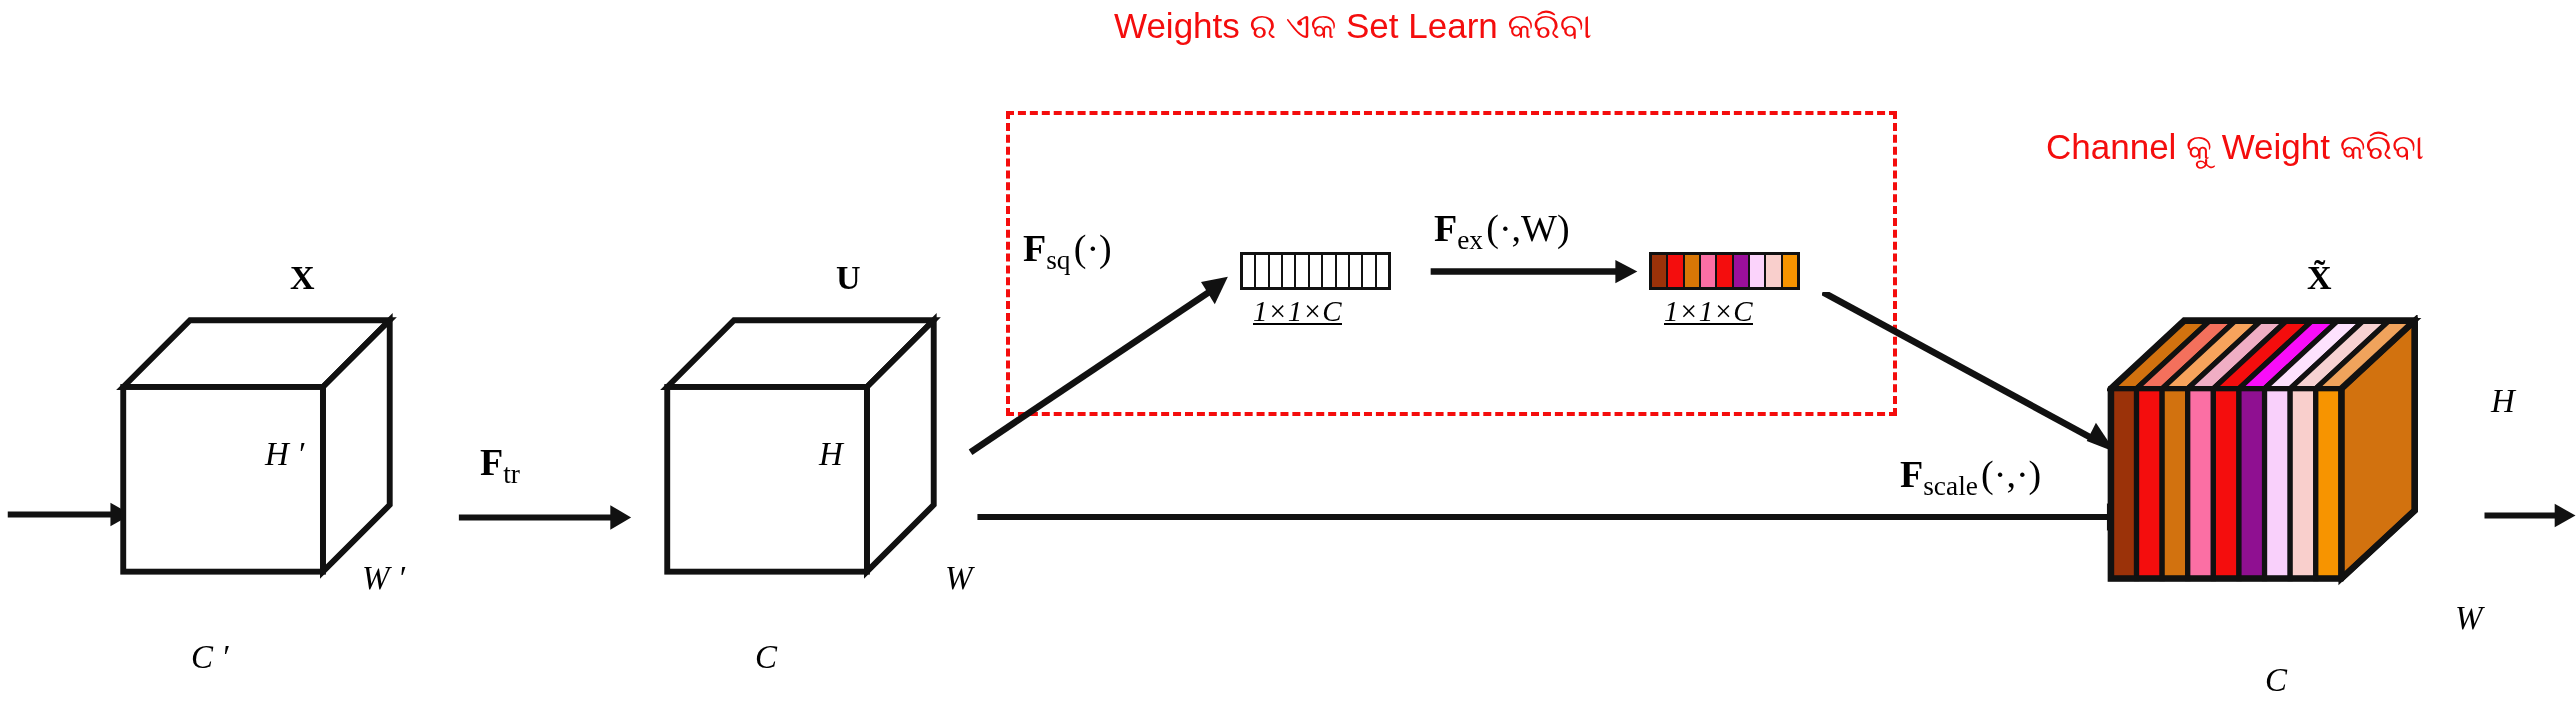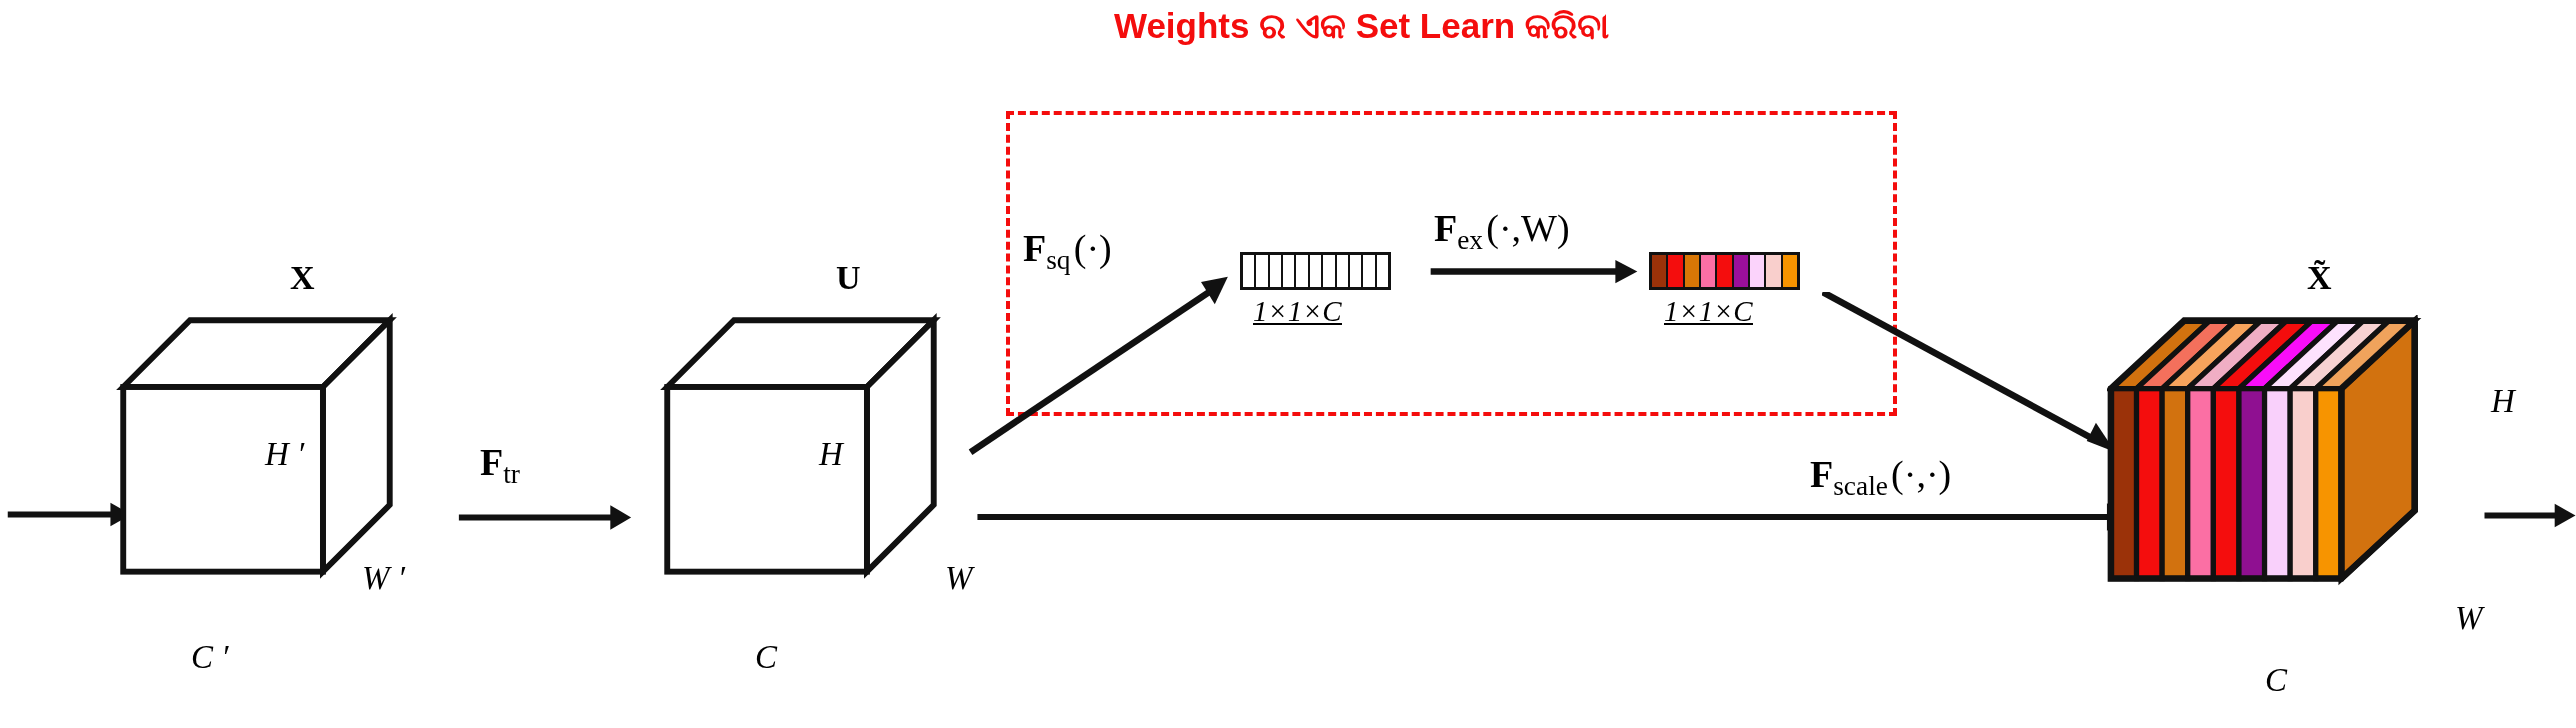--- a/index.html
+++ b/index.html
@@ -1,21 +1,21 @@
 <!DOCTYPE html>
 <html style="font-size:10.5px"><head>
 <meta charset="utf-8">
 <style>
   html,body{margin:0;padding:0;background:#fff;}
   body{width:2576px;height:729px;position:relative;overflow:hidden;
        font-family:"Liberation Serif",serif;color:#000;}
   .abs{position:absolute;}
   
   .redtext{color:#f40d0d;font-family:"Liberation Sans",sans-serif;
-           font-size:35px;line-height:41px;white-space:nowrap;font-weight:700;}
+           font-size:35px;line-height:41px;white-space:nowrap;font-weight:400;}
   .redtext.center{text-align:center;}
   
   .dashbox{border:4.6px dashed #f40d0d;box-sizing:border-box;}
   
   .mathlbl{font-family:"Liberation Serif",serif;white-space:nowrap;}
   .mathlbl b{font-weight:bold;font-style:normal;}
   .sub{font-size:0.72em;vertical-align:-0.28em;}
   .cubename{font-size:34px;font-weight:bold;}
   .dimlbl{font-size:33px;font-style:italic;}
   .vecdim{font-size:29px;font-style:italic;letter-spacing:0.3px;text-decoration:underline;}
@@ -29,20 +29,21 @@
   .vecbox > span:last-child{border-right:none;}
 </style>
 </head>
 <body>
 
 <div class="abs redtext" style="left:1114px;top:5.2px;">Weights ର ଏକ Set Learn କରିବା</div>
 
 <div class="abs dashbox" style="left:1006px;top:111px;width:891px;height:305px;"></div>
 
 <div class="abs redtext center" style="left:1953px;top:126px;width:564px;">
+  <div>Channel କୁ Weight କରିବା</div>
 </div>
 
 <svg class="abs" style="left:6.6px;top:495px;" width="125" height="39" viewBox="0 0 190 60">
   <line x1="0" y1="30" x2="160" y2="30" stroke="#111" stroke-width="9"></line>
   <polygon points="158,12 190,30 158,48" fill="#111"></polygon>
 </svg>
 
 <div class="cube abs" style="left:118px;top:315px;">
   <svg width="275" height="275" viewBox="0 0 420 420">
     <polygon points="8,110 110,8 415,8 313,110" fill="#fff" stroke="#111" stroke-width="9" stroke-linejoin="miter"></polygon>
@@ -117,21 +118,21 @@
     <span style="background: rgb(249, 207, 204);"></span>
     <span style="background: rgb(247, 148, 0);"></span>
   </div>
 <div class="abs mathlbl vecdim" style="left:1664px;top:295px;">1×1×C</div>
 
 <svg class="abs" style="left:1822px;top:292px;" width="302" height="170" viewBox="0 0 460 260">
   <line x1="0" y1="0" x2="420" y2="228" stroke="#111" stroke-width="10"></line>
   <polygon points="448,245 404,228 418,200" fill="#111"></polygon>
 </svg>
 
-<div class="abs mathlbl fnlbl" style="left:1810px;top:452px;">
+<div class="abs mathlbl fnlbl" style="left:1900px;top:452px;">
   <b>F</b><span class="sub">scale</span> <span>(·,·)</span>
 </div>
 <svg class="abs" style="left:977px;top:498px;" width="1154" height="38" viewBox="0 0 1760 58">
   <line x1="0" y1="29" x2="1726" y2="29" stroke="#111" stroke-width="9"></line>
   <polygon points="1724,8 1760,29 1724,50" fill="#111"></polygon>
 </svg>
 
 <div class="abs" id="cube-xt" style="left:2107px;top:315px;width:347px;height:315px;">
   <svg width="347" height="315" id="cube-xt-svg" viewBox="0 0 530 480">
       <polygon points="358,112 470,8 470,298 358,402" fill="#d2720f" stroke="#111" stroke-width="9" stroke-linejoin="miter"></polygon>

